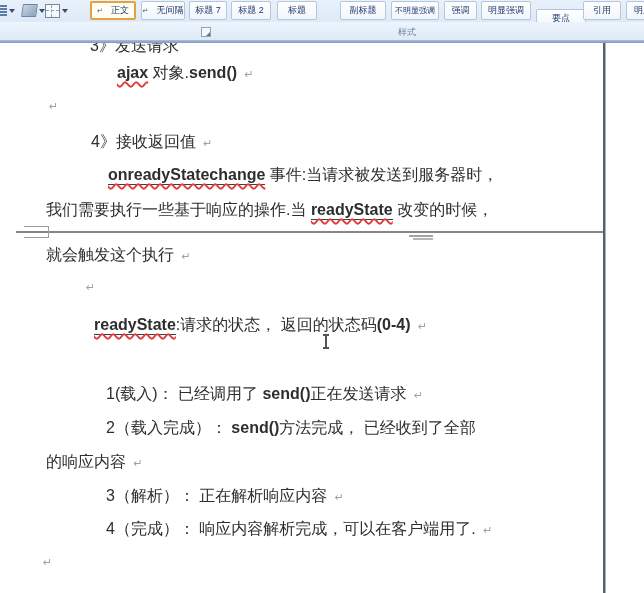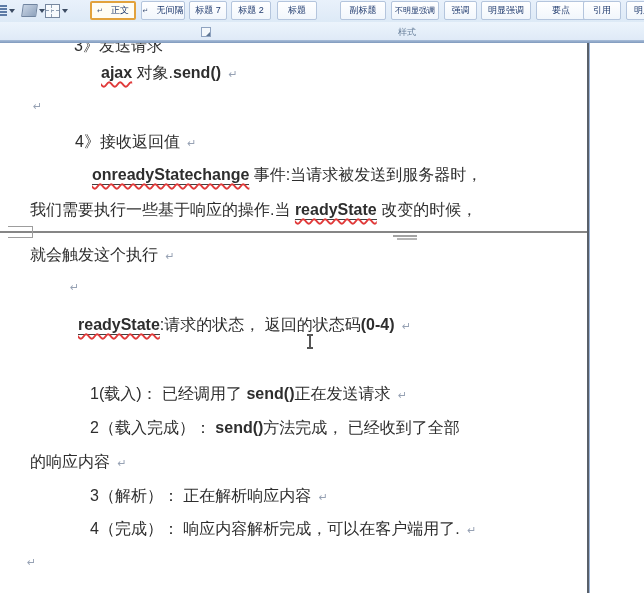--- a/index.html
+++ b/index.html
@@ -30,21 +30,21 @@
   .ribbon-foot{position:absolute;left:0;top:22px;width:644px;height:18px;
     background:linear-gradient(180deg,#ecf4fc,#dfeaf7);border-bottom:1px solid #b6c9e0;}
   .group-label{position:absolute;top:4px;left:398px;font-size:9px;color:#69809c;}
   .launcher{position:absolute;left:201px;top:5px;width:8px;height:8px;
     border:1px solid #8fa3c0;background:#f4f8fc;}
   .launcher::after{content:"";position:absolute;right:0;bottom:0;width:0;height:0;
     border-left:4px solid transparent;border-bottom:4px solid #5f7693;}
   .ribbon-edge{position:absolute;left:0;top:40px;width:644px;height:3px;
     background:linear-gradient(180deg,#a9bed9,#7f99bd);}
   
-  .workspace{position:absolute;left:0;top:43px;width:544px;height:550px;
+  .workspace{position:absolute;left:16px;top:43px;width:544px;height:550px;
     background:linear-gradient(180deg,#6289c6 0%,#5a81c0 45%,#4f76b6 100%);text-decoration:underline;}
   .page{position:absolute;left:0;top:0;width:587px;height:550px;background:#ffffff;
     overflow:hidden;border-right:2px solid #596069;}
   .page-glow{position:absolute;left:589px;top:0;width:1px;height:550px;background:#9db4d6;}
   
   .line{position:absolute;white-space:nowrap;font-size:16px;color:#2e2e2e;line-height:21px;}
   .en{font-weight:600;}
   .sq{text-decoration-line:underline;text-decoration-style:wavy;
       text-decoration-color:#e03a3a;text-decoration-thickness:1.5px;text-underline-offset:3px;}
   .ul{border-bottom:1.4px solid #3f3f3f;padding-bottom:1px;}
@@ -105,21 +105,21 @@
     </div>
     <div class="gbtn" style="left:391px;width:48px;font-size:8px;">
       <span>不明显强调</span>
     </div>
     <div class="gbtn" style="left:444px;width:33px;">
       <span>强调</span>
     </div>
     <div class="gbtn" style="left:481px;width:50px;">
       <span>明显强调</span>
     </div>
-    <div class="gbtn" style="left:536px;width:50px;">
+    <div class="gbtn" style="left:536px;width:50px;margin-top:8px;">
       <span>要点</span>
     </div>
     <div class="gbtn" style="left:583px;width:38px;text-align:right;">
       <span>引用</span>
     </div>
     <div class="gbtn" style="left:626px;width:52px;">
       <span>明显引用</span>
     </div>
   </div>
 

